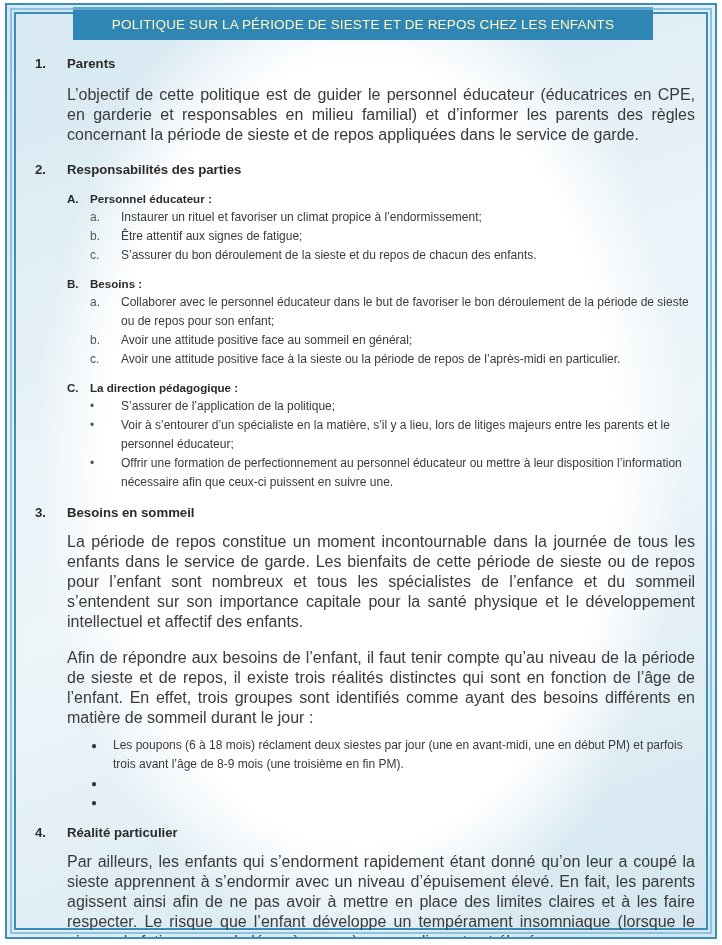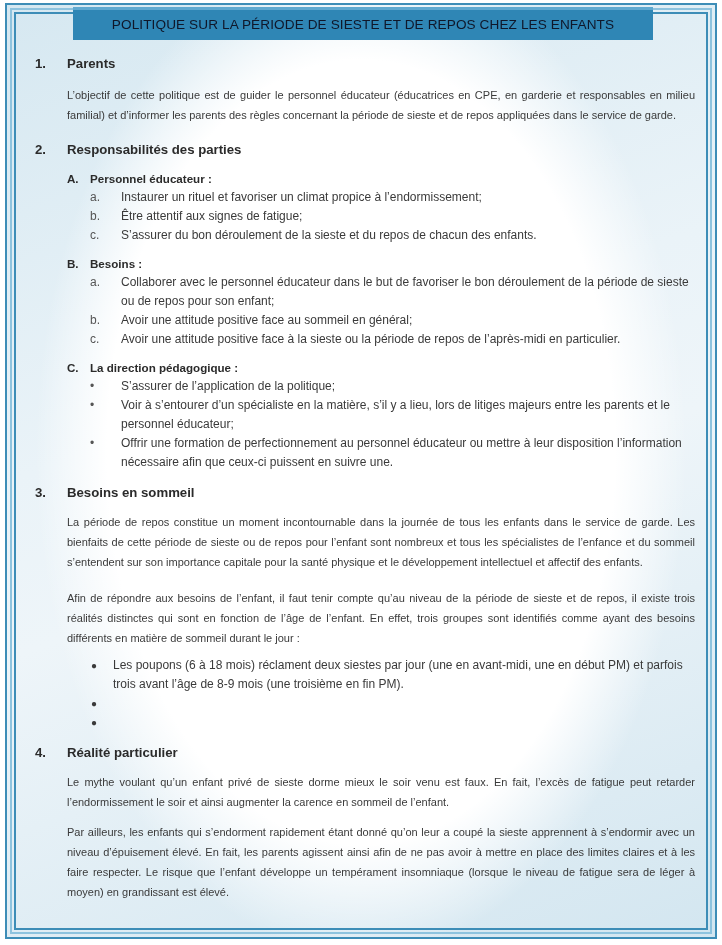--- a/index.html
+++ b/index.html
@@ -20,35 +20,35 @@
     }
     .page::after {
       content: ""; position: absolute; left: 7px; top: 7px; right: 7px; bottom: 7px;
       border: 2px solid #3d8db7; pointer-events: none;
     }
 
     .header-band {
       position: absolute; left: 66px; top: 2px; width: 580px; height: 33px;
       background: #2f86b5;
       border-top: 3px solid #5fa9d0;
-      color: #0f172a; text-align: center;
+      color: #fef9c3; text-align: center;
       font-size: 13.6px; line-height: 30px; letter-spacing: 0.1px;
       z-index: 2;
     }
 
     .content { position: absolute; left: 28px; top: 48px; width: 660px; z-index: 2; }
 
     .sec-title {
       font-weight: bold; font-size: 13.2px; color: #2b2b2b;
       display: flex; height: 20px; align-items: center;
     }
     .sec-num { width: 32px; }
 
     .para {
-      margin-left: 32px; font-size: 11px; line-height: 20px;
+      margin-left: 32px; font-size: 16px; line-height: 20px;
       text-align: justify; color: #3a3a3a;
     }
 
     .sub { margin-left: 32px; }
     .sub-title { font-weight: bold; font-size: 11.6px; display: flex; line-height: 18px; color: #2b2b2b; }
     .sub-letter { width: 23px; }
 
     .list { margin-left: 23px; list-style: none; }
     .list li { display: flex; font-size: 12px; line-height: 19px; color: #3a3a3a; }
     .list .mk { width: 23px; flex: none; color: #555; }
@@ -166,19 +166,18 @@
             <span class="mk">●</span>
           </li>
       </ul>
     </section>
 
     <section style="margin-top:10px;">
       <h2 class="sec-title">
         <span class="sec-num">4.</span>
         <span>Réalité particulier</span>
       </h2>
-      <p class="para" style="margin-top:10px;">Le mythe voulant qu’un enfant privé de sieste dorme mieux le soir venu est faux. En fait, l’excès de fatigue peut retarder l’endormissement le soir et ainsi augmenter la carence en sommeil de l’enfant.</p>
       <p class="para" style="margin-top:10px;">Par ailleurs, les enfants qui s’endorment rapidement étant donné qu’on leur a coupé la sieste apprennent à s’endormir avec un niveau d’épuisement élevé. En fait, les parents agissent ainsi afin de ne pas avoir à mettre en place des limites claires et à les faire respecter. Le risque que l’enfant développe un tempérament insomniaque (lorsque le niveau de fatigue sera de léger à moyen) en grandissant est élevé.</p>
 
     </section>
 
   </div>
 </div>
 
 </body></html>

